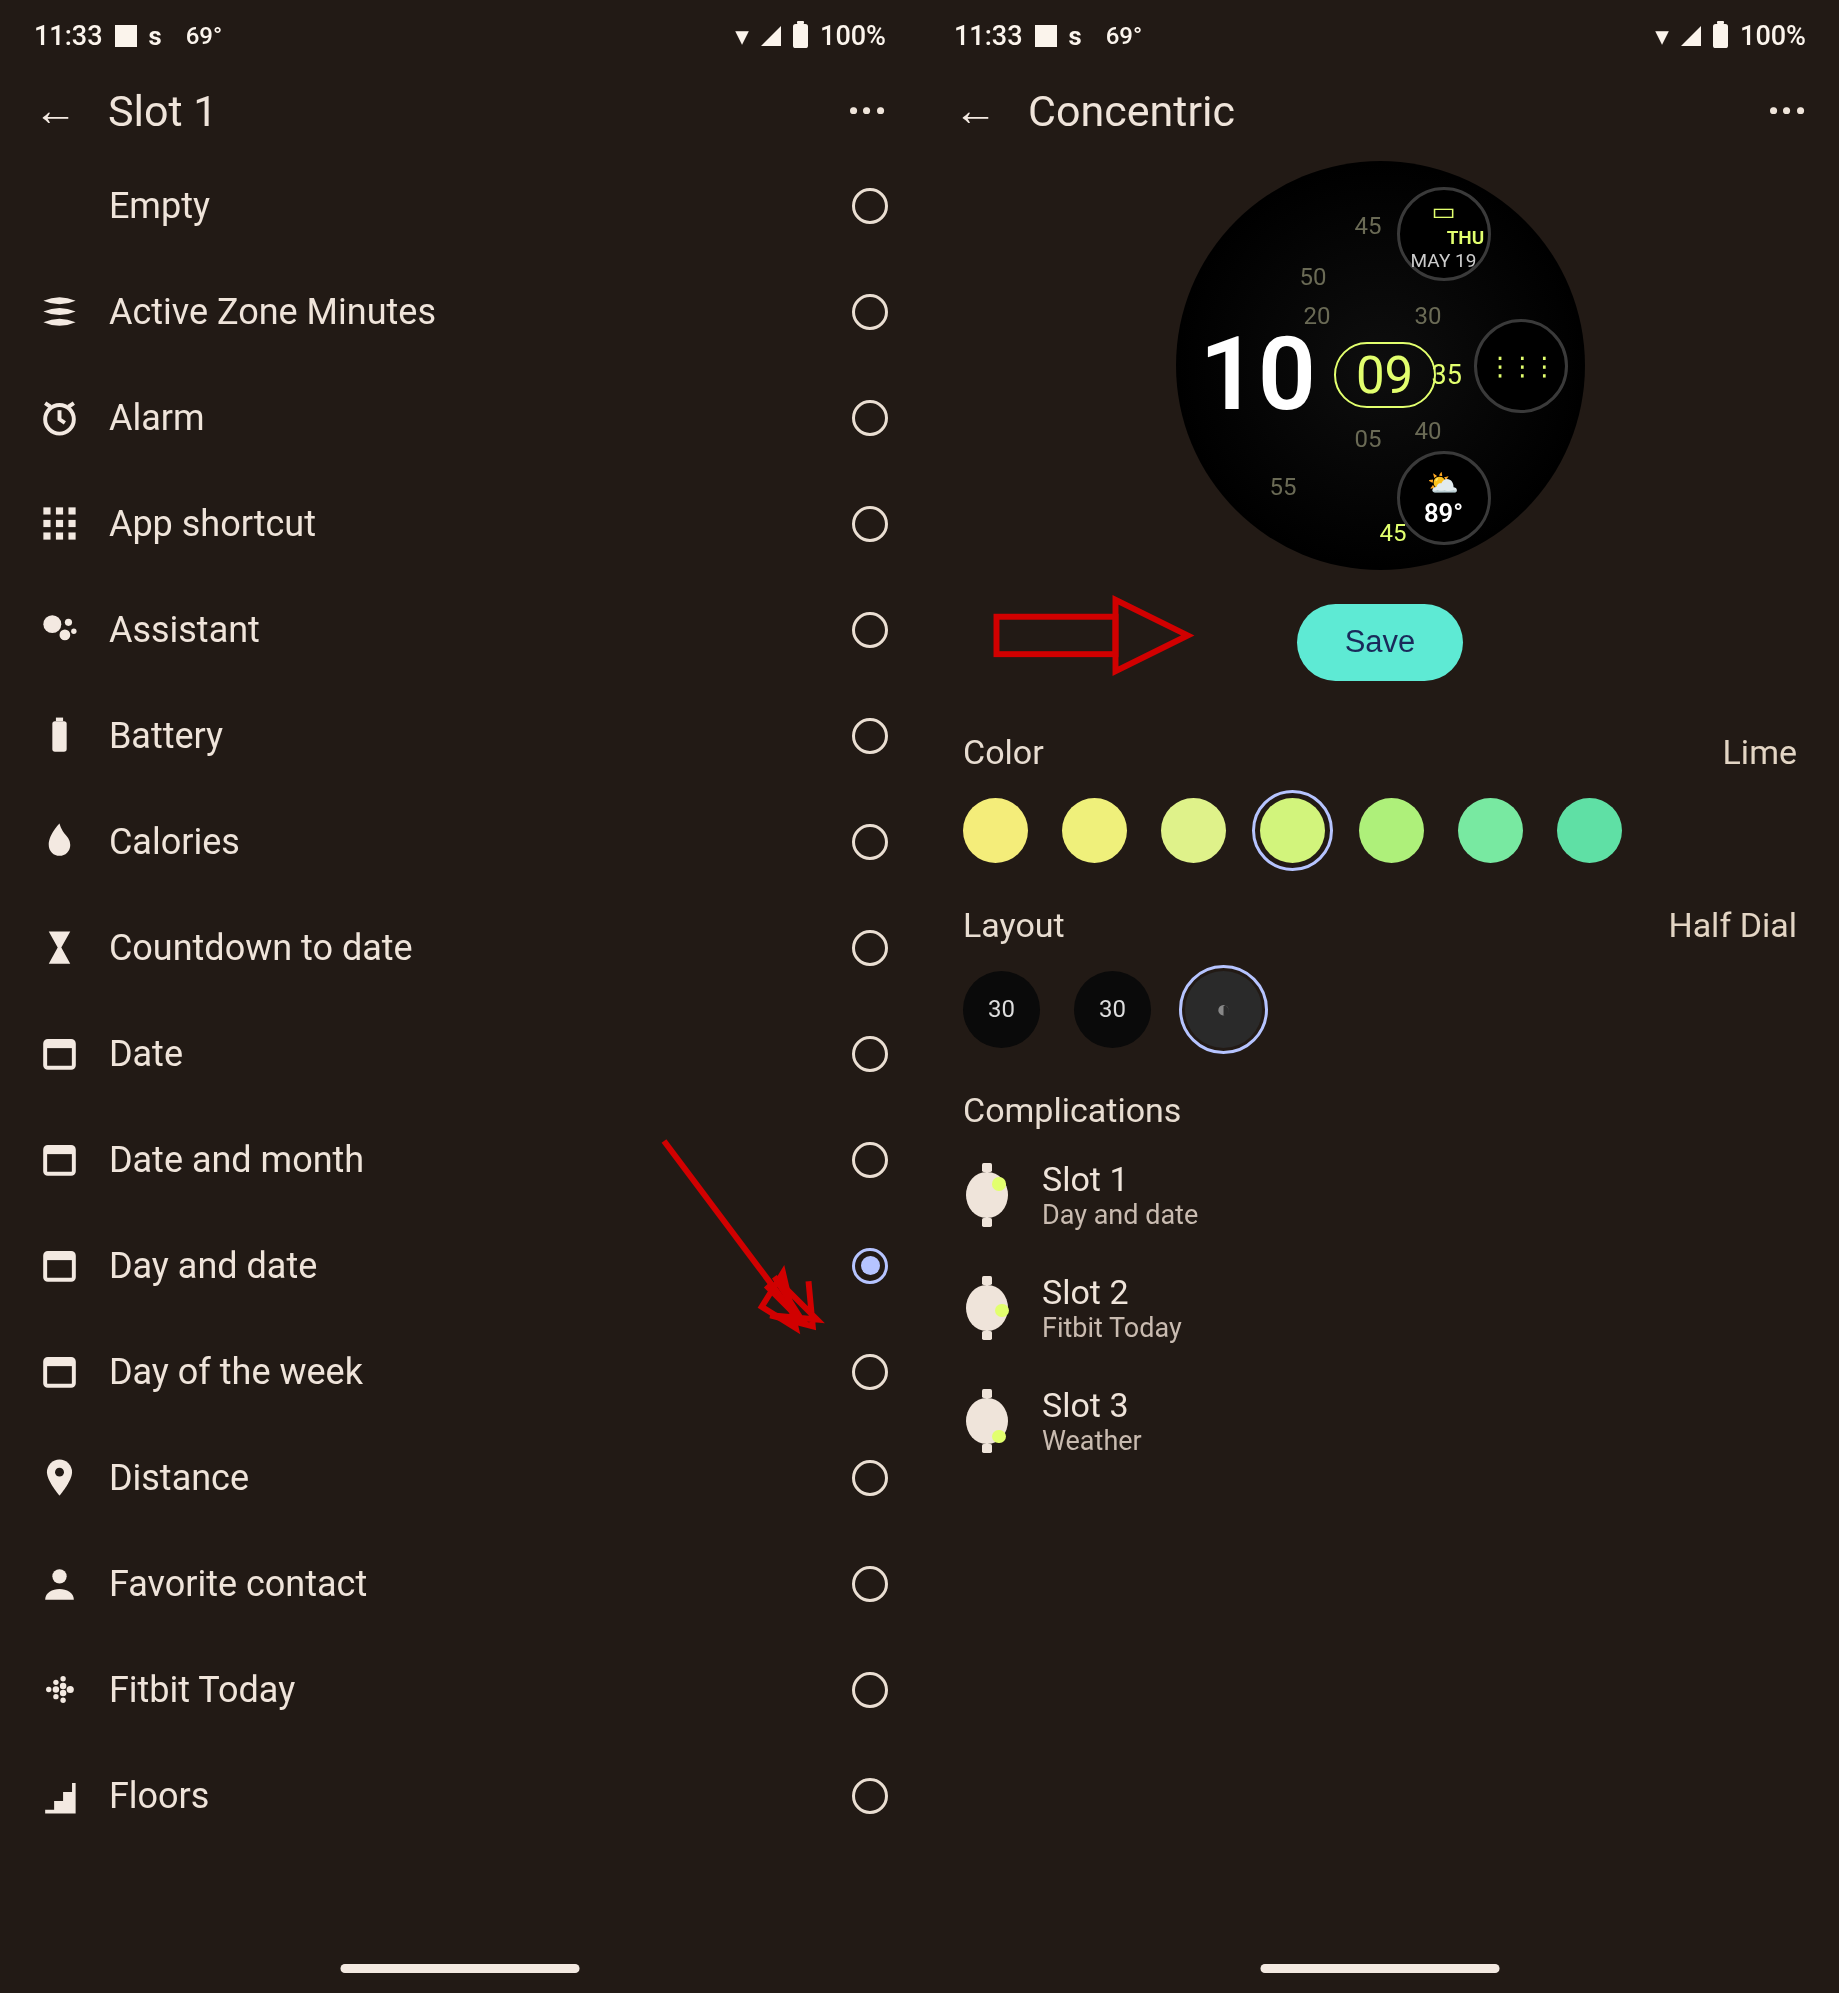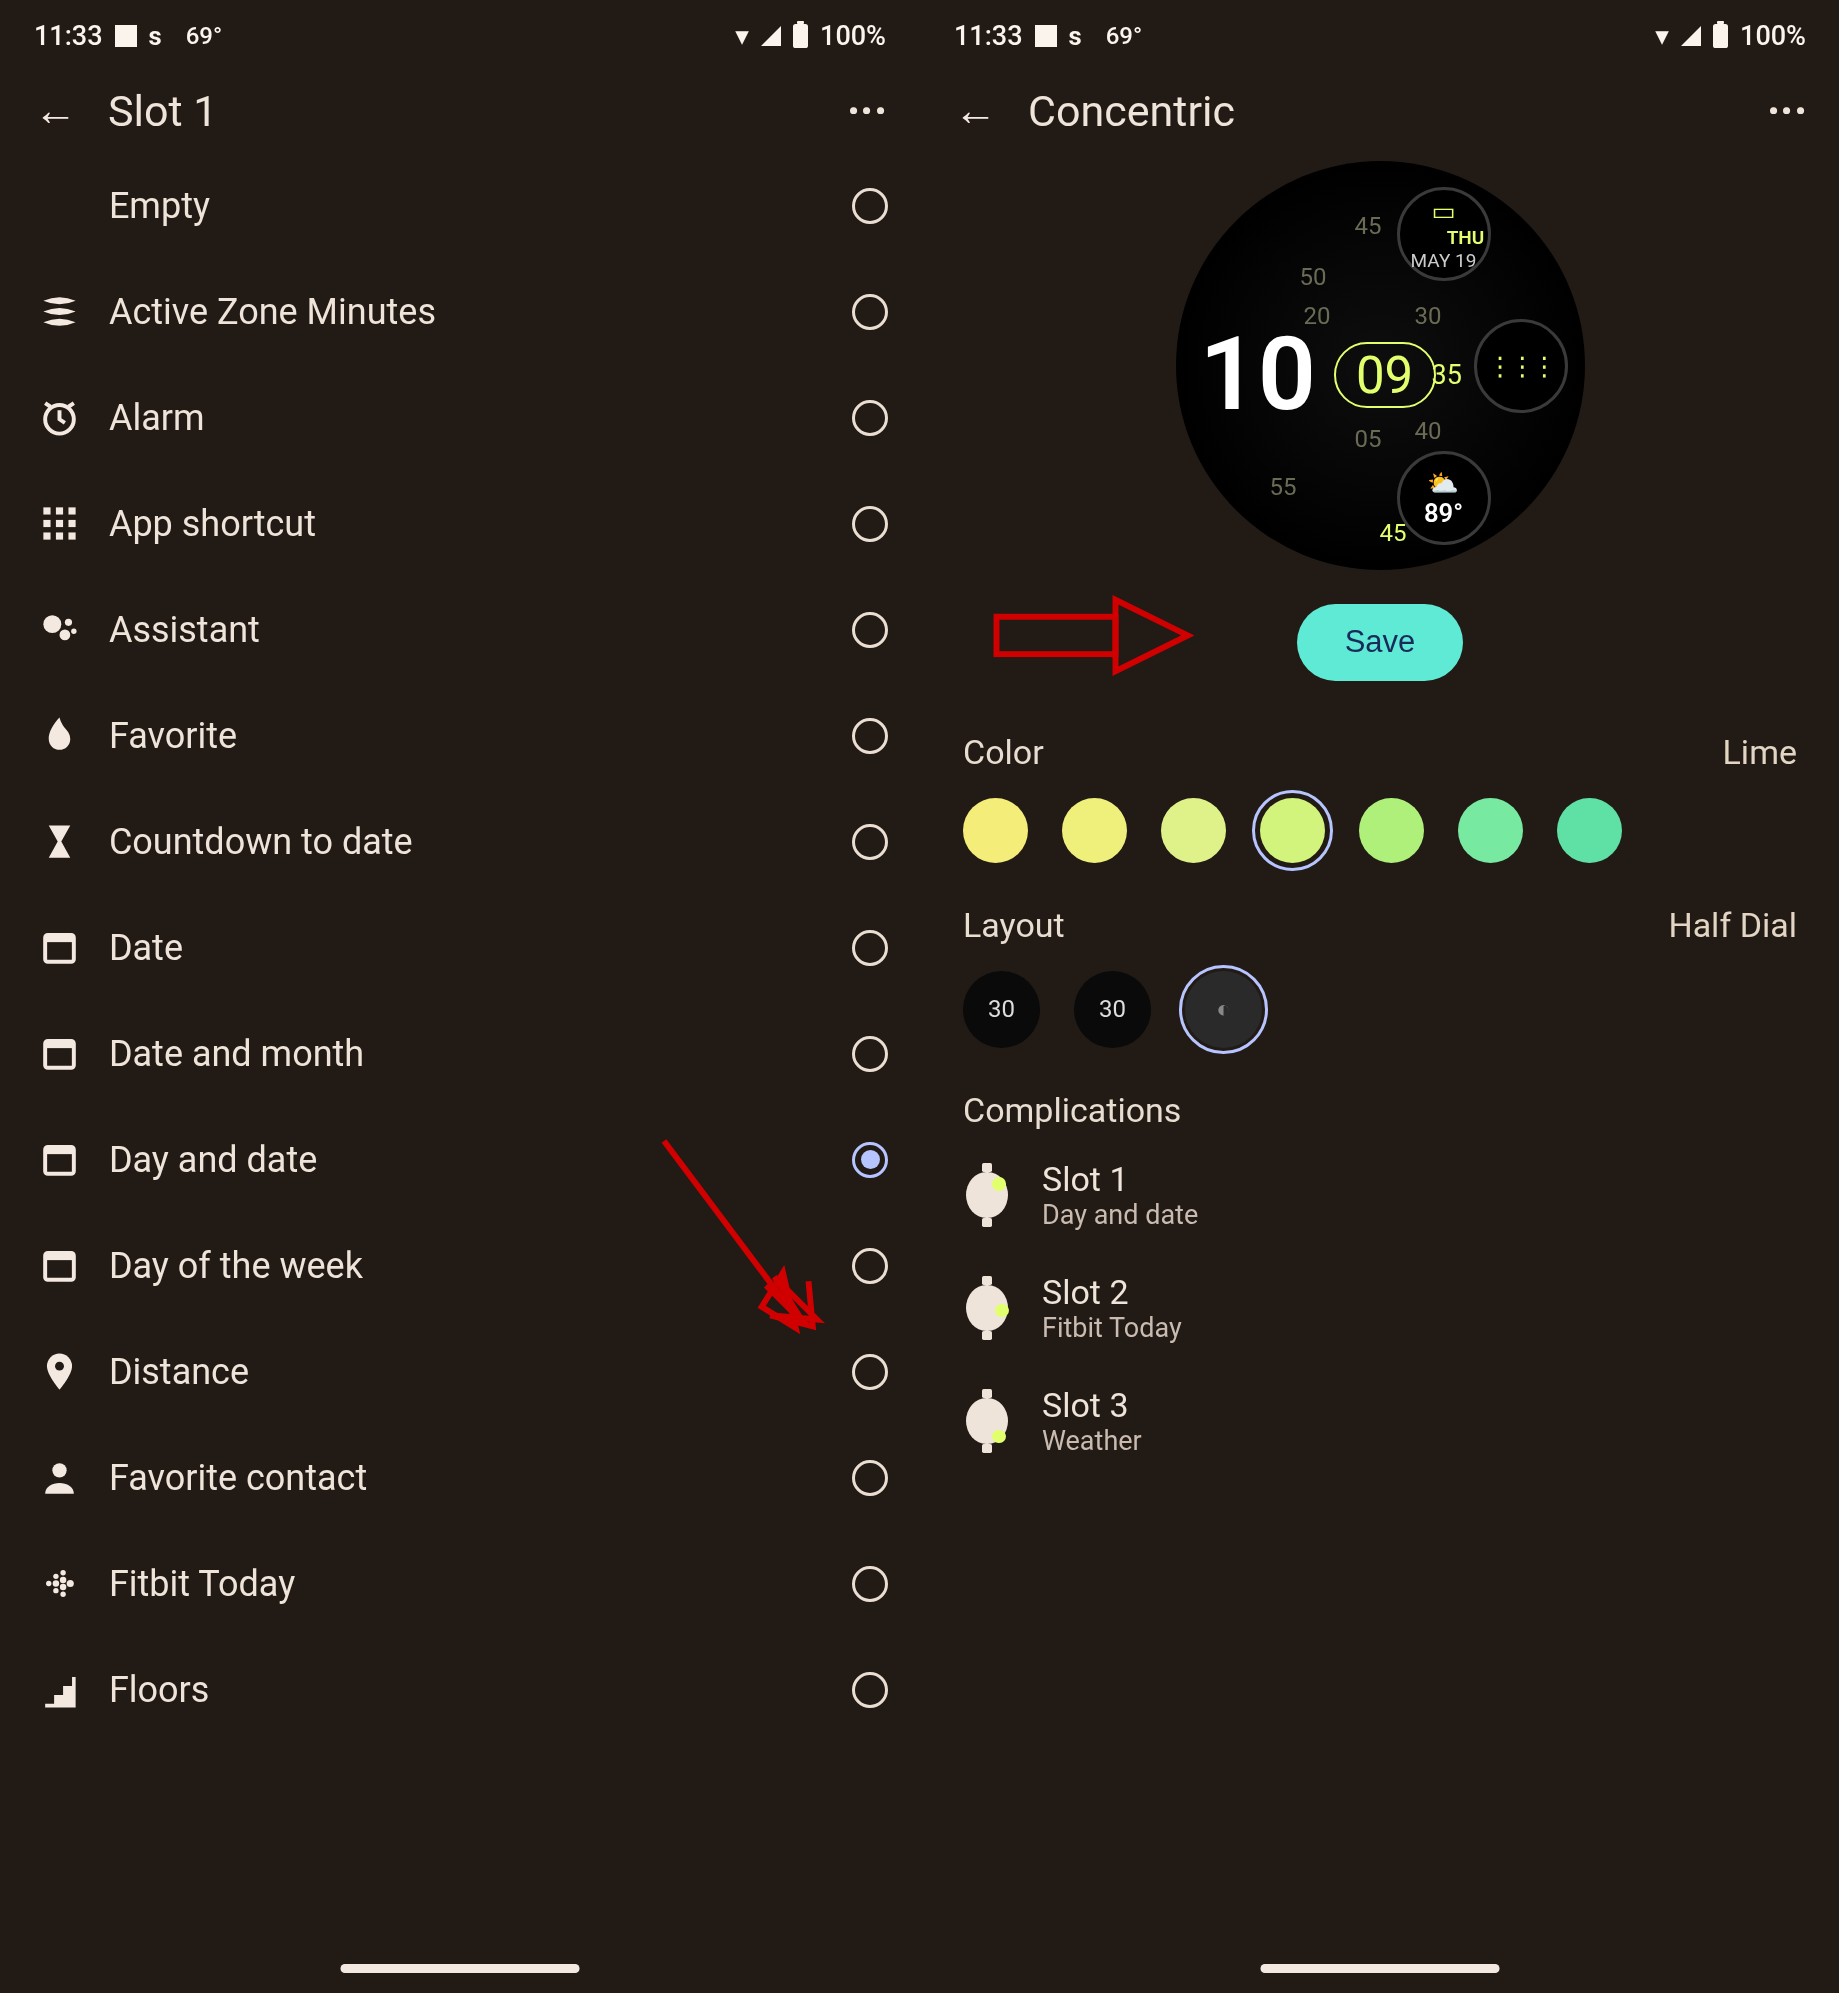--- a/index.html
+++ b/index.html
@@ -184,24 +184,34 @@
             <circle cx="15" cy="15" r="3"></circle>
             <circle cx="20" cy="13" r="1.5"></circle>
           </svg>
         </span>
         <span class="opt-label">Assistant</span>
         <span class="radio"></span>
       </div>
       <div class="opt-row">
         <span class="opt-icon">
           <svg class="ico-svg" viewBox="0 0 24 24">
+            <rect x="8" y="4" width="8" height="17" rx="1.5"></rect>
+            <rect x="10" y="2" width="4" height="2"></rect>
+          </svg>
+        </span>
+        <span class="opt-label">Battery</span>
+        <span class="radio"></span>
+      </div>
+      <div class="opt-row">
+        <span class="opt-icon">
+          <svg class="ico-svg" viewBox="0 0 24 24">
             <path d="M12 2 C12 2 6 8 6 14 a6 6 0 0 0 12 0 C18 9 14 9 12 2"></path>
           </svg>
         </span>
-        <span class="opt-label">Favorite</span>
+        <span class="opt-label">Calories</span>
         <span class="radio"></span>
       </div>
       <div class="opt-row">
         <span class="opt-icon">
           <svg class="ico-svg" viewBox="0 0 24 24">
             <path d="M6 3h12l-5 9 5 9H6l5-9z"></path>
           </svg>
         </span>
         <span class="opt-label">Countdown to date</span>
         <span class="radio"></span>

